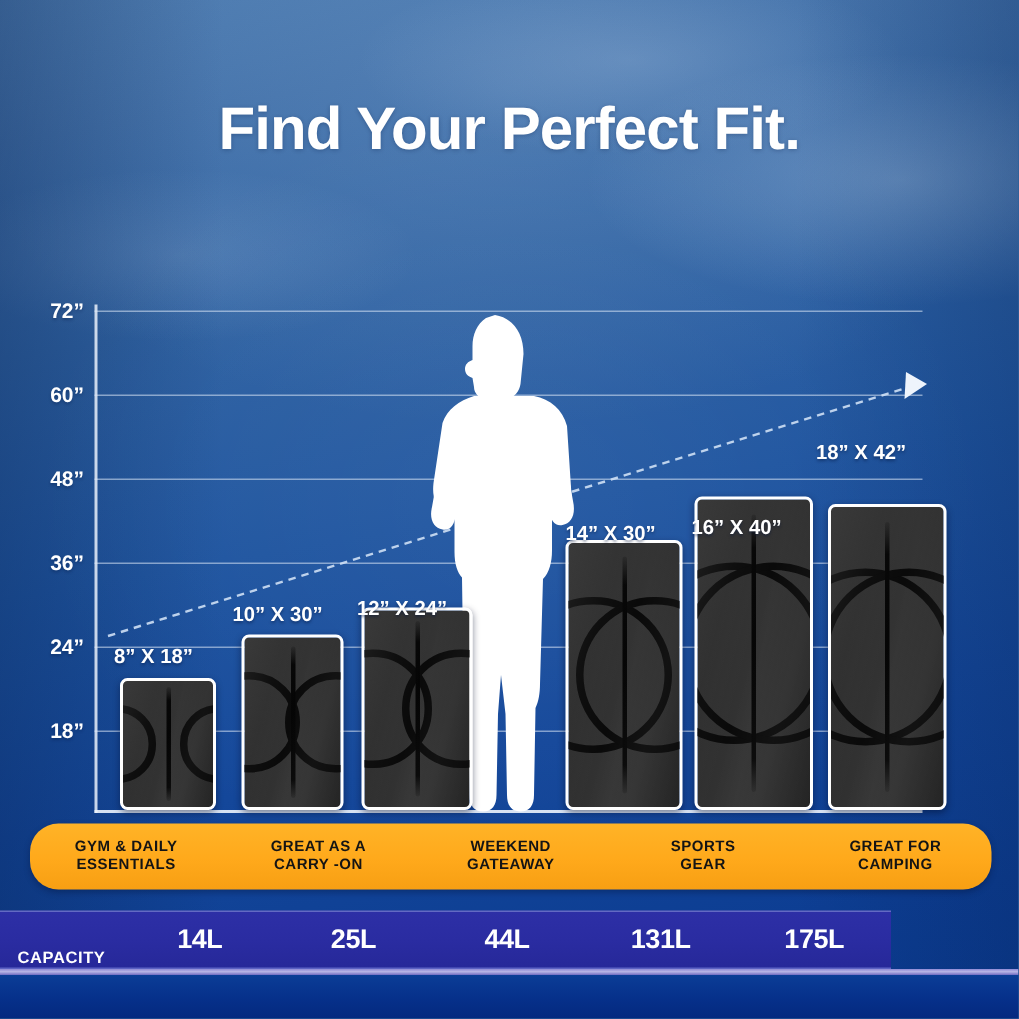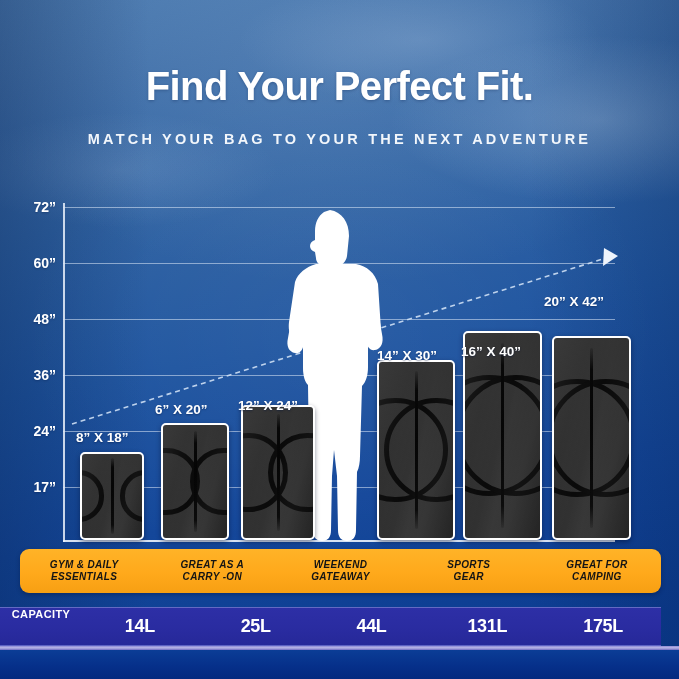--- a/index.html
+++ b/index.html
@@ -104,39 +104,38 @@
     position:absolute;
     font-size:13.5px; font-weight:bold; color:#ffffff;
     white-space:nowrap;
     text-shadow:0 1px 2px rgba(0,20,60,0.45);
   }
 
   
   .use-band {
     position:absolute; left:20px; top:549px; width:641px; height:44px;
     background:linear-gradient(180deg,#ffb327 0%, #ffa91b 55%, #f79f13 100%);
-    border-radius:9px;
+    border-radius:19px;
     box-shadow:0 2px 4px rgba(0,15,50,0.35);
     display:flex;
-    font-style:italic;
   }
   .use-cell {
     flex:1 1 0;
     display:flex; align-items:center; justify-content:center;
     text-align:center;
     font-size:10px; font-weight:bold; color:#141414;
     line-height:1.22; letter-spacing:0.35px;
     padding:0 2px;
   }
 
   
   .cap-band {
-    position:absolute; left:0px; top:607px; width:661px; height:39px;
+    position:absolute; left:0px; top:607px; width:594px; height:39px;
     background:linear-gradient(180deg,#2d2fa6 0%, #2a2ca1 50%, #262899 100%);
-    display:flex; align-items:flex-start;
+    display:flex; align-items:flex-end;
     border-top:1px solid rgba(150,160,230,0.55);
     border-bottom:1px solid rgba(150,160,230,0.45);
   }
   .cap-label {
     width:82px; text-align:center;
     font-size:11px; font-weight:bold; color:#ffffff;
     letter-spacing:0.4px;
   }
   .cap-cells { flex:1 1 auto; display:flex; height:100%; align-items:center; }
   .cap-cell {
@@ -157,39 +156,38 @@
 </style>
 </head>
 <body>
 
 <div id="stage">
 
   <div class="sky"></div>
   <div class="sky-vig"></div>
 
   <div class="title">Find Your Perfect Fit.</div>
-  <div class="subtitle">MATCH YOUR BAG TO YOUR THE NEXT ADVENTURE</div>
 
   <div class="chart">
     <div class="axis-y"></div>
     <div id="gridlines">
         <div class="gridline" style="top: 207px;"></div>
         <div class="gridline" style="top: 263px;"></div>
         <div class="gridline" style="top: 319px;"></div>
         <div class="gridline" style="top: 375px;"></div>
         <div class="gridline" style="top: 431px;"></div>
         <div class="gridline" style="top: 487px;"></div>
       </div>
     <div id="yticks">
         <div class="ytick" style="top: 199px; left: 8px;">72”</div>
         <div class="ytick" style="top: 255px; left: 8px;">60”</div>
         <div class="ytick" style="top: 311px; left: 8px;">48”</div>
         <div class="ytick" style="top: 367px; left: 8px;">36”</div>
         <div class="ytick" style="top: 423px; left: 8px;">24”</div>
-        <div class="ytick" style="top: 479px; left: 8px;">17”</div>
+        <div class="ytick" style="top: 479px; left: 8px;">18”</div>
       </div>
     <div class="baseline" style="top:540px"></div>
   </div>
 
   <svg class="trend" viewBox="0 0 679 679">
     <line x1="72" y1="424" x2="606" y2="258" stroke="#cfe0f5" stroke-width="1.6" stroke-dasharray="5 4" opacity="0.9"></line>
     <polygon points="604,248 618,256 603,266" fill="#eef4fc"></polygon>
   </svg>
 
   <svg class="person" viewBox="0 0 128 348">
@@ -217,21 +215,21 @@
         <div class="spine"></div>
         <div class="sheen"></div>
       </div>
       <div class="bag-label" style="left: 76px; top: 430px;">8” X 18”</div>
       <div class="bag" style="left: 161px; top: 423px; width: 68px; height: 117px;">
         <div class="arcL" style="width: 67.86px; height: 67.86px; margin-top: -33.93px;"></div>
         <div class="arcR" style="width: 67.86px; height: 67.86px; margin-top: -33.93px;"></div>
         <div class="spine"></div>
         <div class="sheen"></div>
       </div>
-      <div class="bag-label" style="left: 155px; top: 402px;">6” X 20”</div>
+      <div class="bag-label" style="left: 155px; top: 402px;">10” X 30”</div>
       <div class="bag" style="left: 241px; top: 405px; width: 74px; height: 135px;">
         <div class="arcL" style="width: 78.3px; height: 78.3px; margin-top: -39.15px;"></div>
         <div class="arcR" style="width: 78.3px; height: 78.3px; margin-top: -39.15px;"></div>
         <div class="spine"></div>
         <div class="sheen"></div>
       </div>
       <div class="bag-label" style="left: 238px; top: 398px;">12” X 24”</div>
       <div class="bag" style="left: 377px; top: 360px; width: 78px; height: 180px;">
         <div class="arcL" style="width: 104.4px; height: 104.4px; margin-top: -52.2px;"></div>
         <div class="arcR" style="width: 104.4px; height: 104.4px; margin-top: -52.2px;"></div>
@@ -245,21 +243,21 @@
         <div class="spine"></div>
         <div class="sheen"></div>
       </div>
       <div class="bag-label" style="left: 461px; top: 325px; margin-top: 19px;">16” X 40”</div>
       <div class="bag" style="left: 552px; top: 336px; width: 79px; height: 204px;">
         <div class="arcL" style="width: 118.32px; height: 118.32px; margin-top: -59.16px;"></div>
         <div class="arcR" style="width: 118.32px; height: 118.32px; margin-top: -59.16px;"></div>
         <div class="spine"></div>
         <div class="sheen"></div>
       </div>
-      <div class="bag-label" style="left: 544px; top: 294px;">20” X 42”</div>
+      <div class="bag-label" style="left: 544px; top: 294px;">18” X 42”</div>
     </div>
 
   <div class="use-band">
     <div class="use-cell">GYM &amp; DAILY<br>ESSENTIALS</div>
     <div class="use-cell">GREAT AS A<br>CARRY -ON</div>
     <div class="use-cell">WEEKEND<br>GATEAWAY</div>
     <div class="use-cell">SPORTS<br>GEAR</div>
     <div class="use-cell">GREAT FOR<br>CAMPING</div>
   </div>
 

